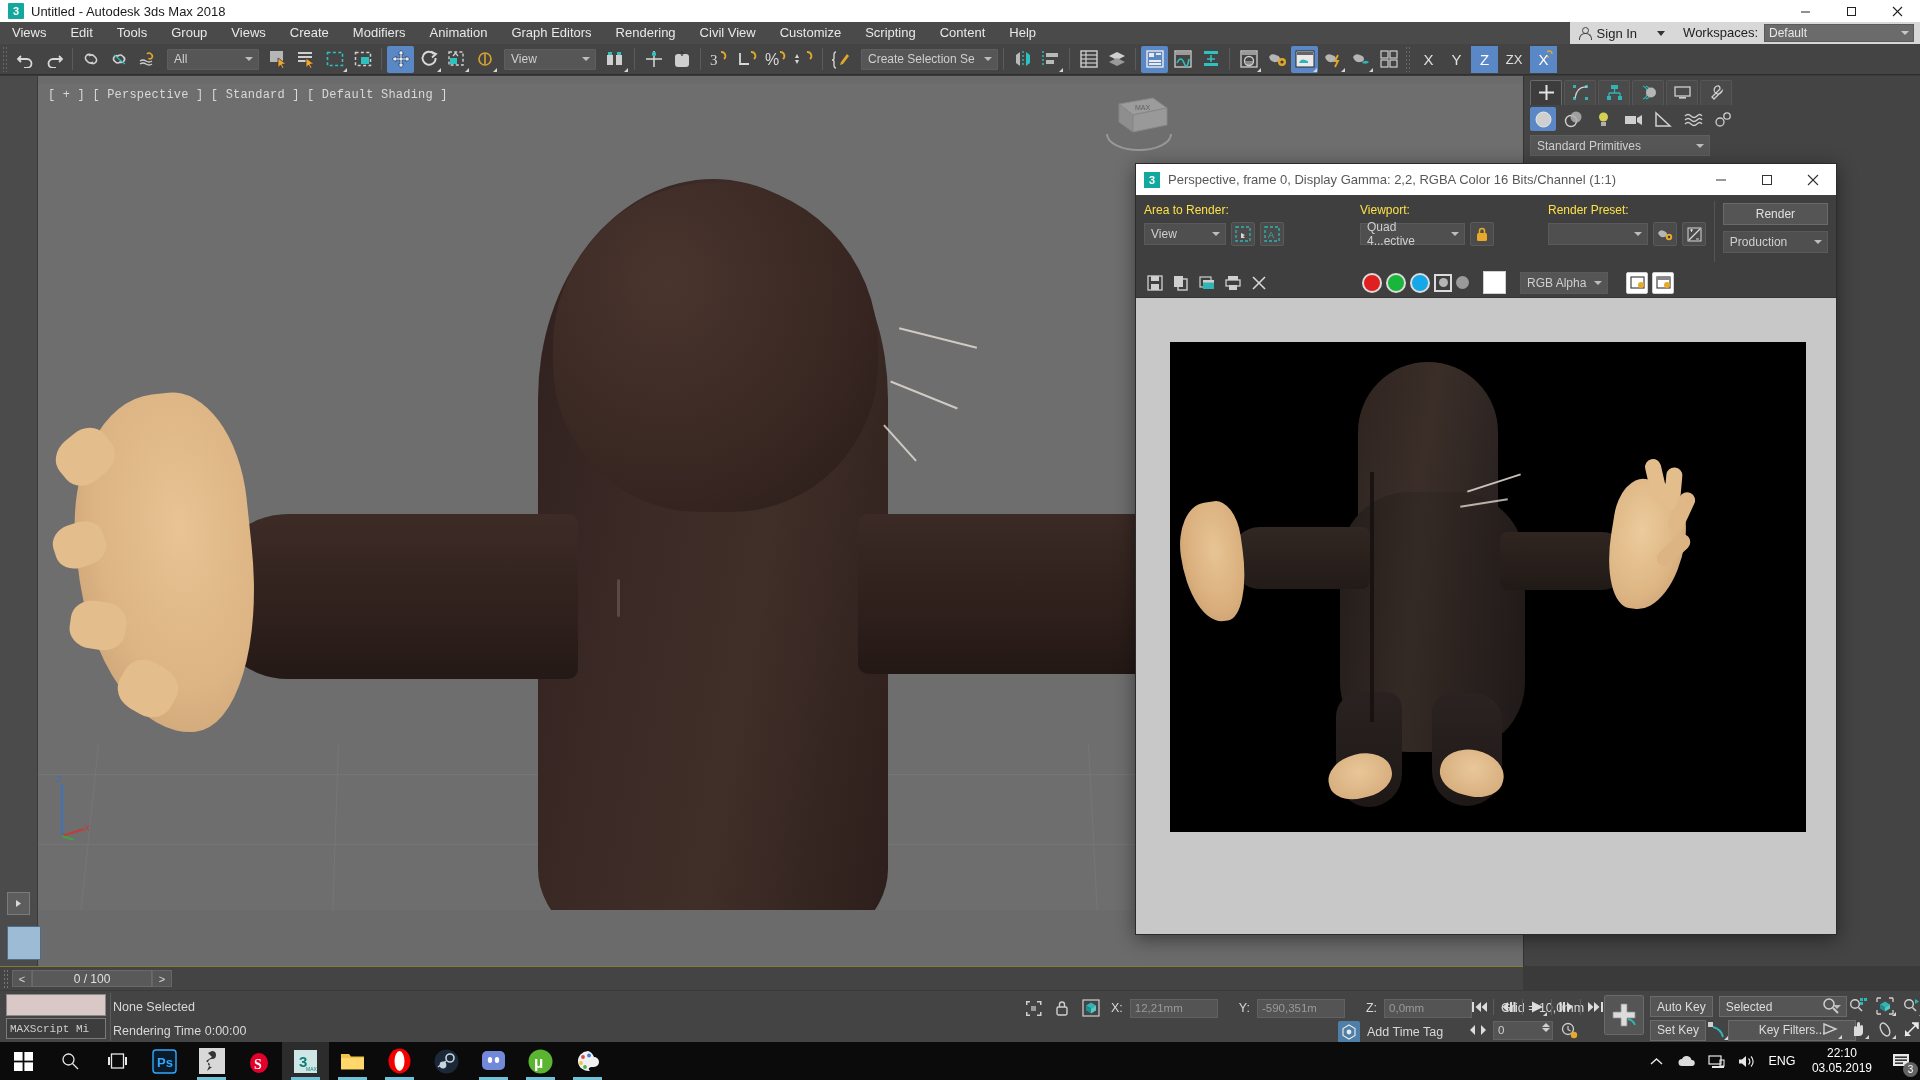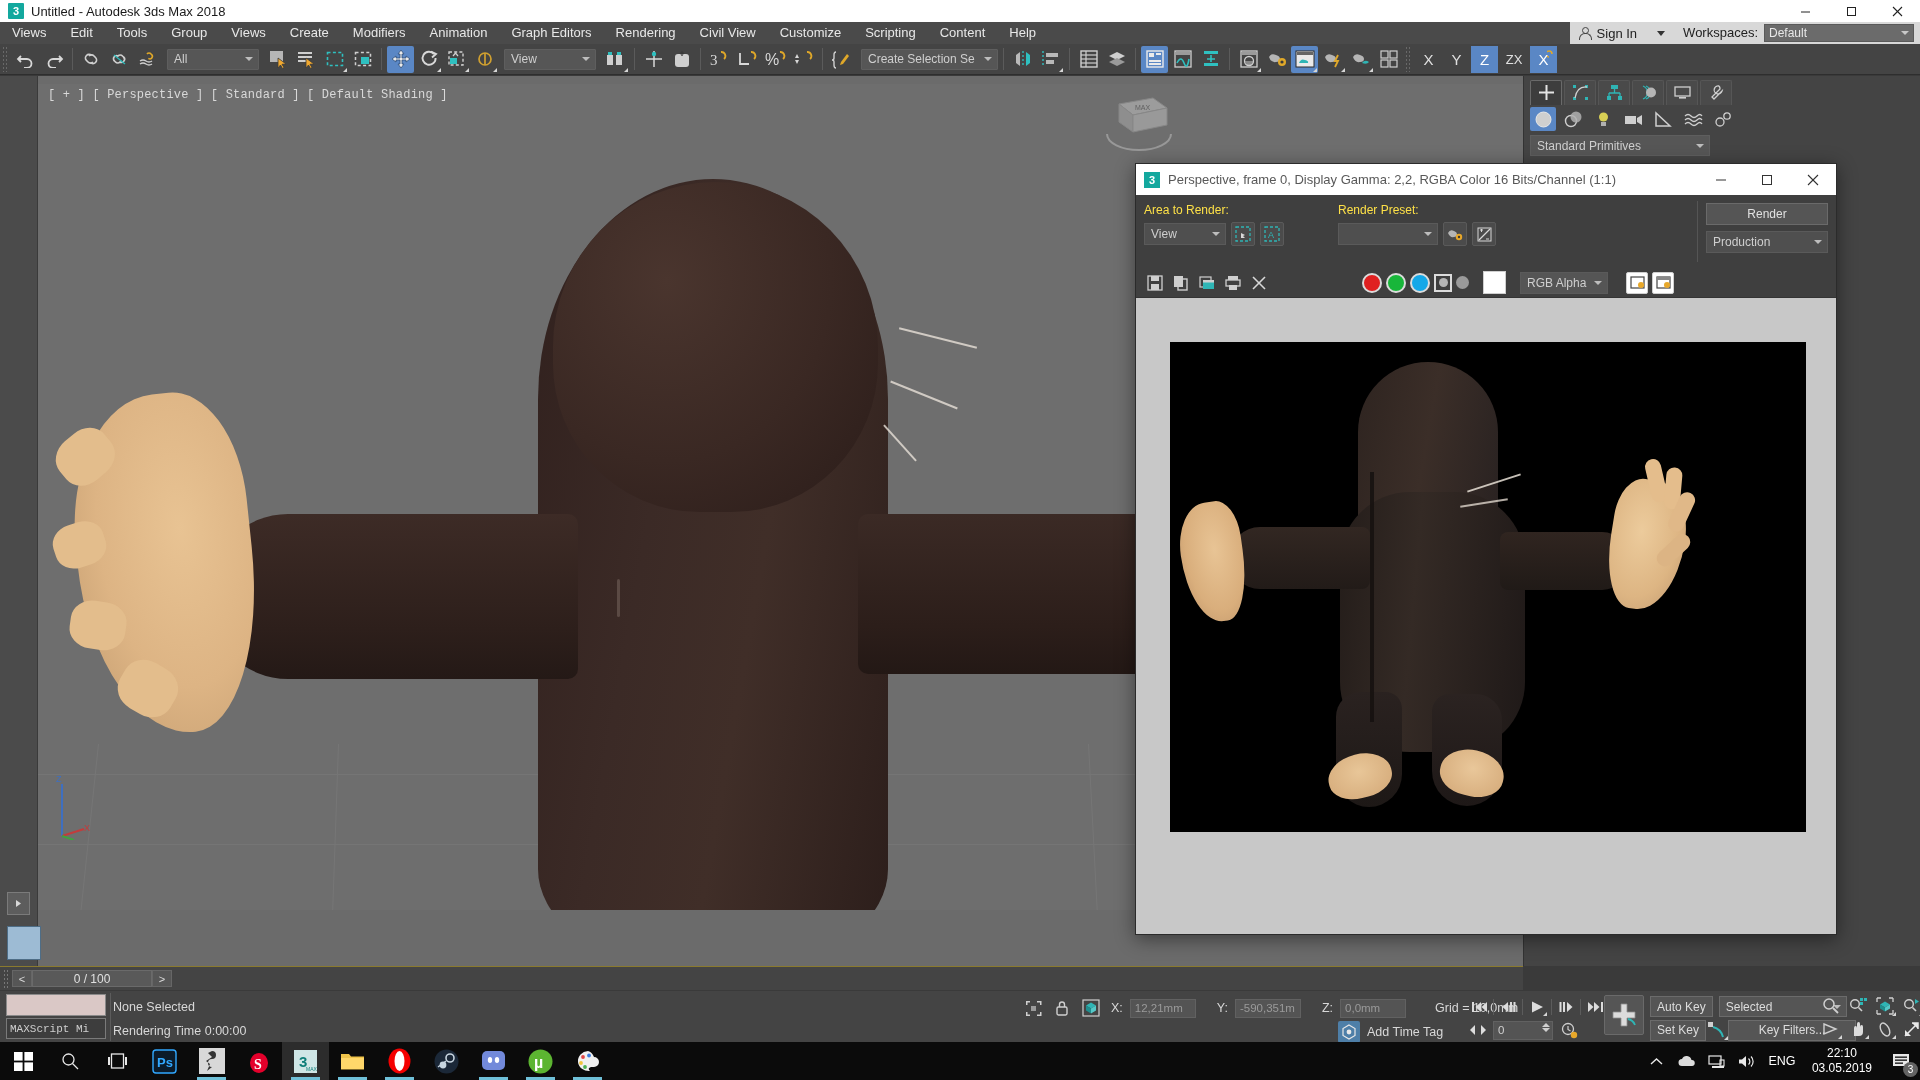--- a/index.html
+++ b/index.html
@@ -275,21 +275,21 @@
   .mxs-col { position: absolute; left: 6px; top: 3px; width: 102px; }
   .mxs-swatch { width: 100px; height: 22px; background: #dac8c6; border: 1px solid #8a8a8a; }
   .mxs-input {
     width: 100px; height: 21px; background: #3d3d3d; border: 1px solid #7a7a7a;
     color: #cfcfcf; font-size: 11px; font-family: "Liberation Mono", monospace;
     display: flex; align-items: center; padding-left: 3px; margin-top: 2px; overflow: hidden; white-space: nowrap;
   }
   .prompt-line { position: absolute; left: 113px; font-size: 12.5px; color: #d8d8d8; }
   .sb-vsep { position: absolute; width: 1px; background: #5c5c5c; }
   .coord-field {
-    width: 66px; height: 19px; background: #545454; border: 1px solid #616161;
+    width: 88px; height: 19px; background: #545454; border: 1px solid #616161;
     color: #9a9a9a; font-size: 11.5px; display:flex; align-items:center; padding-left: 4px;
     overflow: hidden; white-space: nowrap;
   }
   .sb-txt { font-size: 12.5px; color: #d8d8d8; }
   .sb-ibtn { width: 22px; height: 22px; display:flex;align-items:center;justify-content:center; color:#cdcdcd; }
   .key-btn {
     height: 21px; background: #555; border: 1px solid #6b6b6b; color: #dcdcdc;
     font-size: 12px; display:flex;align-items:center;justify-content:center; padding: 0 6px;
   }
   .key-combo {
@@ -852,20 +852,35 @@
             </div>
             <div class="sqbtn">
               <svg width="16" height="16" viewBox="0 0 16 16">
                   <rect x="1" y="1" width="14" height="14" fill="none" stroke="#2fb5b5" stroke-width="1.3" stroke-dasharray="3 2"></rect>
                   <text x="4" y="12" font-size="9" fill="#2fb5b5" font-family="Liberation Sans, sans-serif">A</text>
                 </svg>
             </div>
           </div>
         </div>
 
+        <div class="ctl-group" style="margin-left:58px;">
+          <div class="ctl-label">Viewport:</div>
+          <div class="ctl-row">
+            <div class="mini-combo" style="width:105px;">
+              <span>Quad 4...ective</span>
+              <span class="caret"></span>
+            </div>
+            <div class="sqbtn">
+              <svg width="14" height="15" viewBox="0 0 14 15">
+                  <rect x="2" y="6" width="10" height="8" rx="1.5" fill="#e8a82a"></rect>
+                  <path d="M4.5 6 V4 a2.5 2.5 0 0 1 5 0 V6" fill="none" stroke="#e8a82a" stroke-width="1.6"></path>
+                </svg>
+            </div>
+          </div>
+        </div>
 
         <div class="ctl-group" style="margin-left:36px;">
           <div class="ctl-label">Render Preset:</div>
           <div class="ctl-row">
             <div class="mini-combo" style="width:100px;">
               <span></span>
               <span class="caret"></span>
             </div>
             <div class="sqbtn">
               <svg width="16" height="15" viewBox="0 0 16 15">

